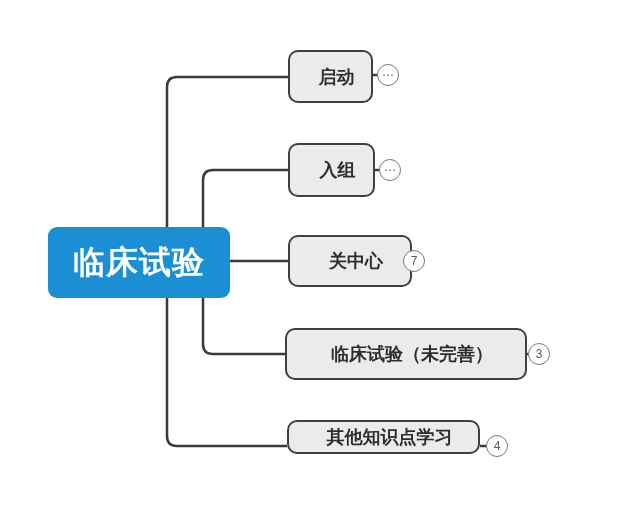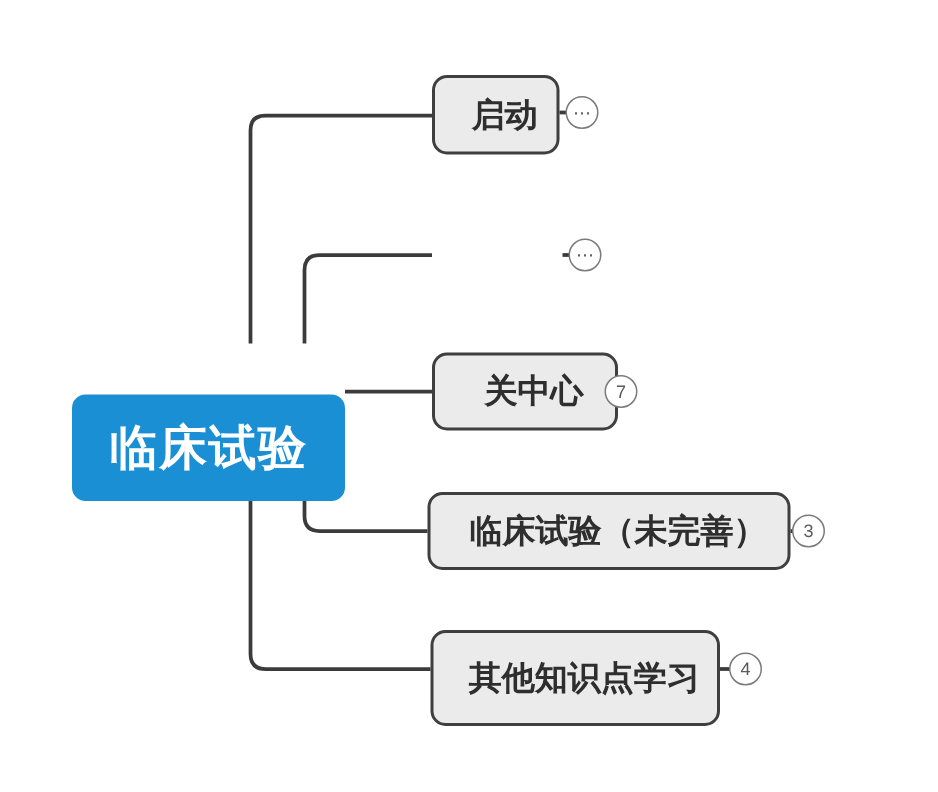--- a/index.html
+++ b/index.html
@@ -30,42 +30,41 @@
   .root-node {
     position: absolute;
     left: 48px; top: 227px;
     width: 182px; height: 71px;
     background: #1a8fd4;
     border-radius: 9px;
     display: flex;
     align-items: center;
     justify-content: center;
     box-sizing: border-box;
-    margin-top: 36px;
   }
   .root-node .label {
     color: #ffffff;
     font-size: 32px;
     font-weight: bold;
     letter-spacing: 1px;
     white-space: nowrap;
   }
   .child-node {
     position: absolute;
     background: #ebebeb;
     border: 2.5px solid #3f3f3f;
     border-radius: 10px;
     display: flex;
     align-items: center;
     justify-content: center;
     box-sizing: border-box;
   }
   .child-node .label {
     color: #2e2e2e;
-    font-size: 22px;
+    font-size: 18px;
     font-weight: bold;
     white-space: nowrap;
     margin-left: 12px;
   }
   .badge {
     position: absolute;
     width: 22px; height: 22px;
     background: #ffffff;
     border: 1.5px solid #7a7a7a;
     border-radius: 50%;
@@ -75,21 +74,21 @@
     box-sizing: border-box;
     color: #5a5a5a;
     font-size: 12px;
     line-height: 1;
   }
   
   #node-qidong   { left: 288px; top: 50px;  width: 85px;  height: 53px; }
   #node-ruzu     { left: 288px; top: 143px; width: 87px;  height: 54px; }
   #node-guanzx   { left: 288px; top: 235px; width: 124px; height: 52px; }
   #node-caiwu    { left: 285px; top: 328px; width: 242px; height: 52px; }
-  #node-qita     { left: 287px; top: 420px; width: 193px; height: 64px; }
+  #node-qita     { left: 287px; top: 420px; width: 193px; height: 34px; }
   #badge-qidong  { left: 377px; top: 64px; }
   #badge-ruzu    { left: 379px; top: 159px; }
   #badge-guanzx  { left: 403px; top: 250px; }
   #badge-caiwu   { left: 528px; top: 343px; }
   #badge-qita    { left: 486px; top: 435px; }
 </style>
 </head>
 <body>
 
 <div class="canvas">
@@ -107,20 +106,23 @@
     <path d="M 480 446 H 487"></path>
   </svg>
 
   <div class="root-node">
     <span class="label">临床试验</span>
   </div>
 
   <div class="child-node" id="node-qidong">
     <span class="label">启动</span>
   </div>
+  <div class="child-node" id="node-ruzu">
+    <span class="label">入组</span>
+  </div>
   <div class="child-node" id="node-guanzx">
     <span class="label">关中心</span>
   </div>
   <div class="child-node" id="node-caiwu">
     <span class="label">临床试验（未完善）</span>
   </div>
   <div class="child-node" id="node-qita">
     <span class="label">其他知识点学习</span>
   </div>
 

